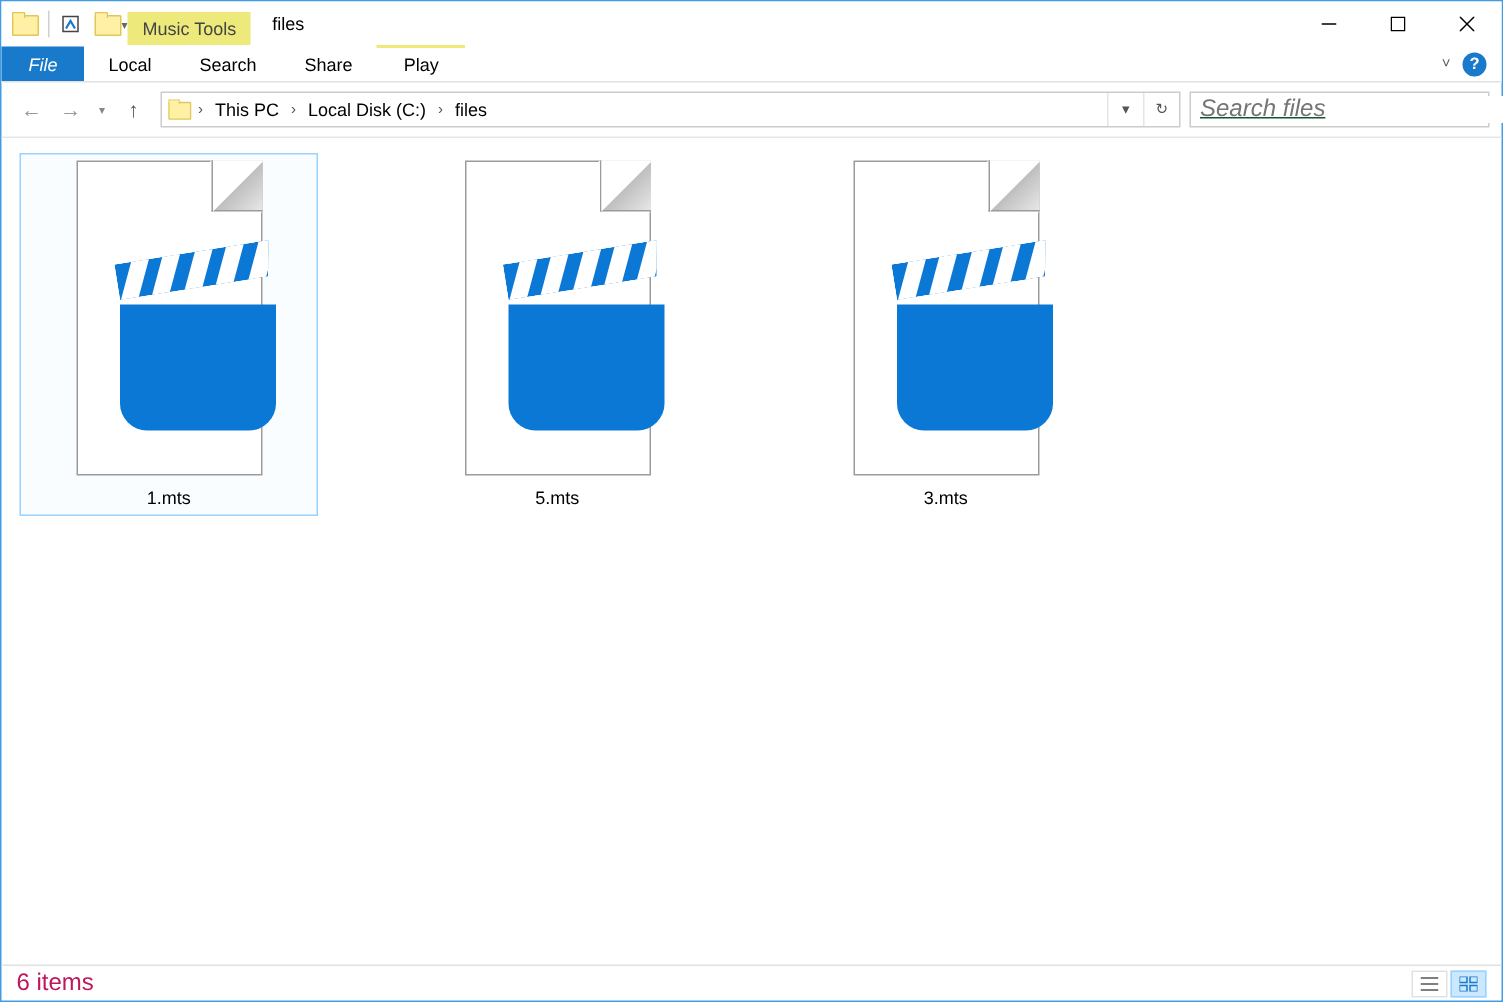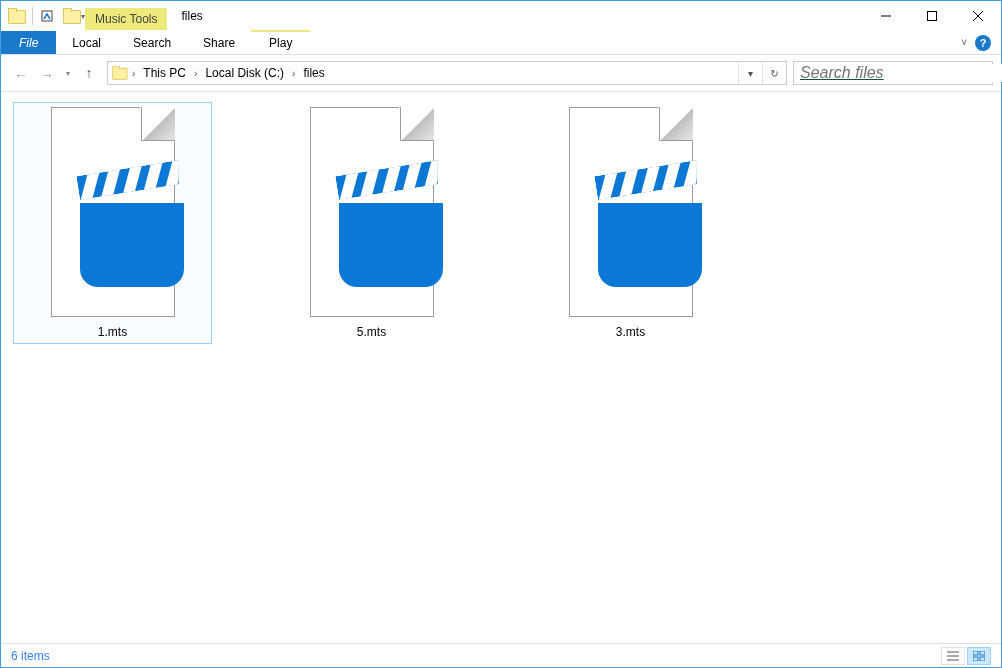--- a/index.html
+++ b/index.html
@@ -51,21 +51,21 @@
   .file-icon { width:160px; height:210px; position:relative; }
   .page { position:absolute; left:18px; top:0; width:124px; height:210px; background:#fff; border:1px solid #9b9b9b; }
   .fold { position:absolute; right:-1px; top:-1px; width:34px; height:34px; background:linear-gradient(135deg, #fff 0%, #fff 49%, #bdbdbd 50%, #e7e7e7 100%); border-left:1px solid #9b9b9b; border-bottom:1px solid #9b9b9b; }
   .fold::before { content:""; position:absolute; left:0; top:0; width:0; height:0; border-top:34px solid #fff; border-right:34px solid transparent; }
   .fold-mask { position:absolute; right:-1px; top:-1px; width:35px; height:35px; background:#fff; clip-path: polygon(100% 0, 100% 100%, 0 0); }
   .clap-top { position:absolute; left:28px; top:68px; width:104px; height:24px; background:#0b78d6; transform: rotate(-9deg); transform-origin: left bottom; display:flex; gap:9px; padding-left:6px; align-items:center; clip-path: polygon(0 0, 100% 0, 96% 100%, 0 100%); }
   .clap-top span { width:13px; height:24px; background:#fff; transform: skewX(-24deg); }
   .clap-body { position:absolute; left:28px; top:95px; width:104px; height:84px; background:#0b78d6; border-radius:0 0 18px 18px; }
   .file-label { margin-top:8px; font-size:12px; color:#000; }
   
-  .status { height:24px; border-top:1px solid #e1e1e1; display:flex; align-items:center; padding:0 10px; font-size:12px; color:#3b82f6; }
+  .status { height:24px; border-top:1px solid #e1e1e1; display:flex; align-items:center; padding:0 10px; font-size:16px; color:#be185d; }
   .status-right { margin-left:auto; display:flex; gap:2px; }
   .view-toggle { width:24px; height:18px; border:1px solid #e1e1e1; display:flex; align-items:center; justify-content:center; font-size:10px; color:#555; background:#fff; }
   .view-toggle.active { background:#cce8ff; border-color:#99d1ff; }
 </style>
 </head>
 <body>
 
 <div class="window">
 
   <div class="titlebar">

